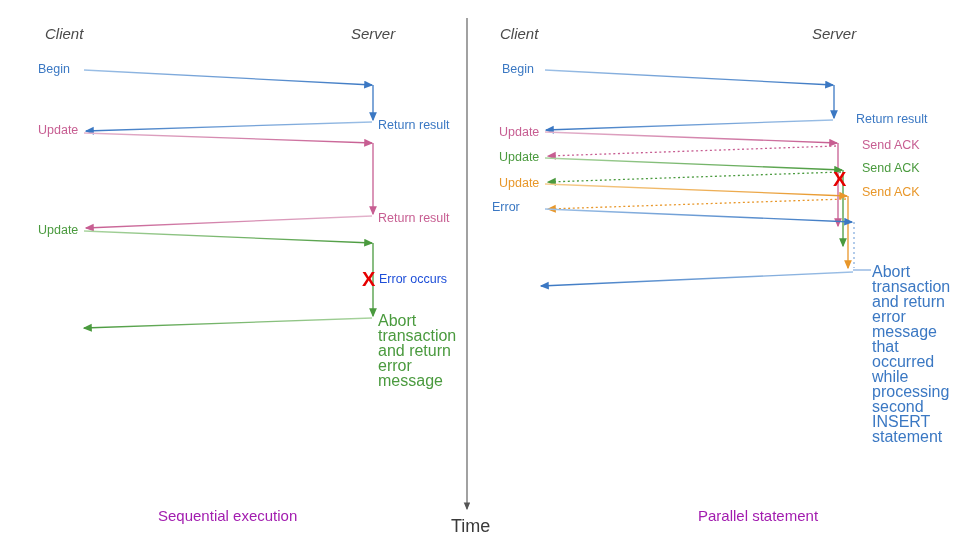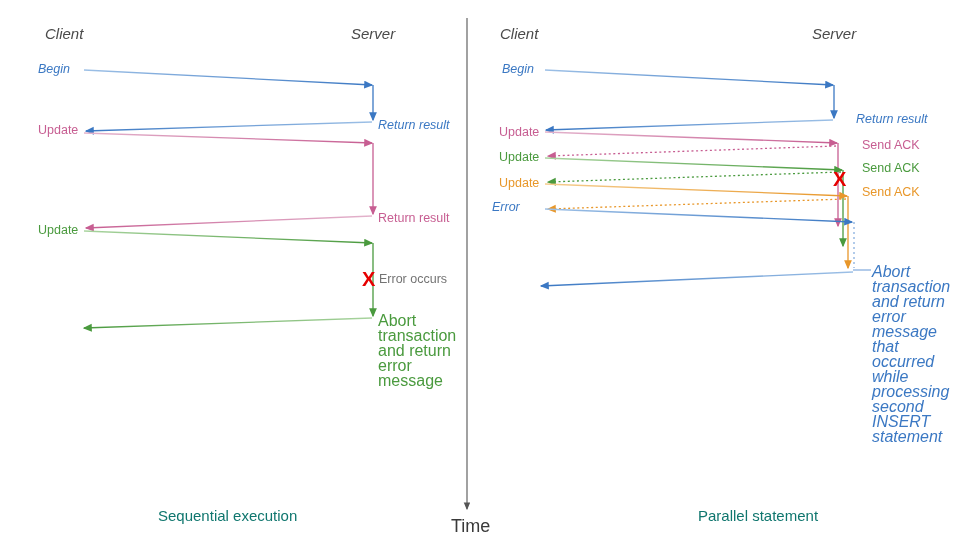--- a/index.html
+++ b/index.html
@@ -2,28 +2,28 @@
 <html><head>
 <meta charset="utf-8">
 <style>
   html,body{margin:0;padding:0;background:#ffffff;}
   body{width:960px;height:540px;overflow:hidden;
        font-family:"Liberation Sans","DejaVu Sans",sans-serif;}
   #canvas{position:relative;width:942px;height:540px;background:#fff;}
   svg{position:absolute;top:0;left:0;width:960px;height:540px;}
   .lbl{position:absolute;white-space:pre;line-height:1.0;}
   .actor{font-style:italic;font-size:15px;color:#4a4a4a;}
-  .caption{font-size:15px;color:#0f766e;}
+  .caption{font-size:15px;color:#a21caf;}
   .msg{font-size:12.5px;}
   .blk{font-size:16px;line-height:15px;white-space:pre-line;}
-  .c-blue{color:#3b78c3;font-style:italic;}
+  .c-blue{color:#3b78c3;}
   .c-pink{color:#c75e92;}
   .c-green{color:#4a9a3e;}
   .c-orange{color:#e8972a;}
-  .c-red{color:#737373;}
+  .c-red{color:#1d4ed8;}
   .timelbl{font-size:18px;color:#3a3a3a;}
   .xmark{position:absolute;font-size:20px;font-weight:bold;color:#e60000;
          font-family:"Liberation Sans",sans-serif;line-height:1;}
 </style>
 </head>
 <body>
 
 <div id="canvas">
 
   <svg viewBox="0 0 960 540">

